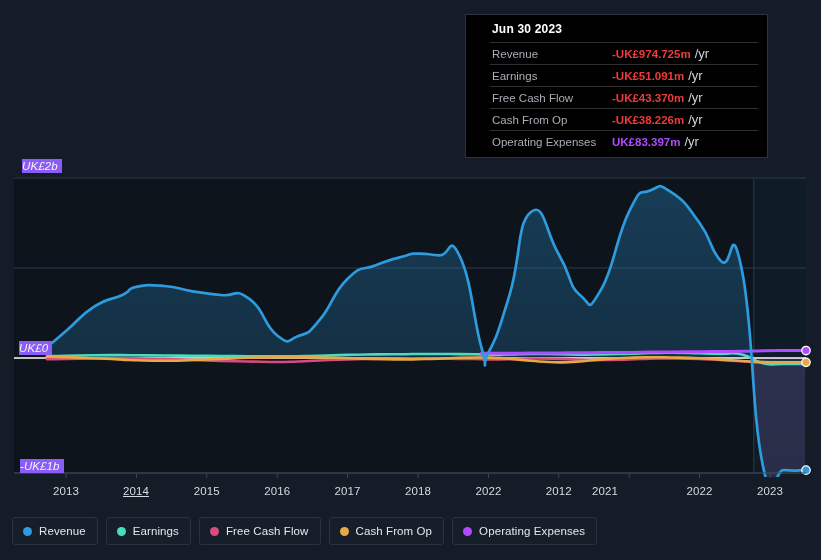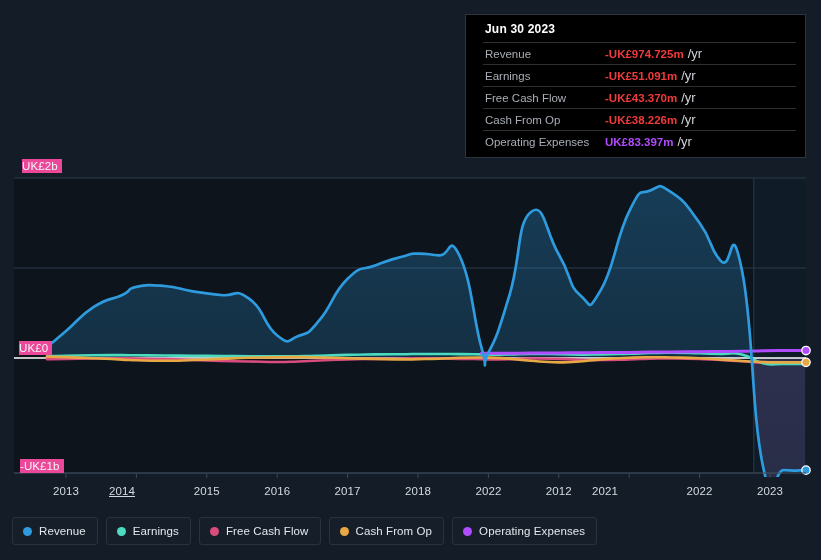--- a/index.html
+++ b/index.html
@@ -33,49 +33,50 @@
     position: absolute;
     left: 0;
     top: 0;
   }
 
   
   .y-label {
     position: absolute;
     font-size: 11.5px;
     color: #f2f4f7;
-    background: #ec4899;
+    background: #8b5cf6;
     padding: 1px 4px 1px 0;
     white-space: nowrap;
     letter-spacing: .1px;
+    font-style: italic;
   }
   .y-label.top   { left: 22px; top: 159px; }
   .y-label.zero  { left: 19px; top: 341px; }
   .y-label.bot   { left: 20px; top: 459px; }
 
   .x-label {
     position: absolute;
     top: 485px;
     font-size: 11.5px;
     color: #d6dae0;
     transform: translateX(-50%);
     white-space: nowrap;
     letter-spacing: .1px;
   }
 
   
   .tooltip {
     position: absolute;
     left: 465px;
     top: 14px;
-    width: 341px;
+    width: 303px;
     background: #000000;
     border: 1px solid #2b3440;
     box-sizing: border-box;
-    padding: 7px 9px 5px 17px;
+    padding: 7px 9px 5px 24px;
     font-size: 11.5px;
   }
   .tt-date {
     color: #ffffff;
     font-size: 12px;
     font-weight: bold;
     padding: 0 0 6px 2px;
     letter-spacing: .2px;
   }
   .tt-row {
@@ -204,21 +205,21 @@
         <line x1="770" y1="473" x2="770" y2="478" stroke="#3a4856" stroke-width="1"></line>
       </svg>
   </div>
 
   <div class="y-label top">UK£2b</div>
   <div class="y-label zero">UK£0</div>
   <div class="y-label bot">-UK£1b</div>
 
   <div id="x-labels">
       <div class="x-label" style="left: 66px;">2013</div>
-      <div class="x-label" style="left: 122px; text-decoration: underline;">2014</div>
+      <div class="x-label" style="left: 136px; text-decoration: underline;">2014</div>
       <div class="x-label" style="left: 206.8px;">2015</div>
       <div class="x-label" style="left: 277.2px;">2016</div>
       <div class="x-label" style="left: 347.6px;">2017</div>
       <div class="x-label" style="left: 418px;">2018</div>
       <div class="x-label" style="left: 488.4px;">2022</div>
       <div class="x-label" style="left: 558.8px;">2012</div>
       <div class="x-label" style="left: 605px;">2021</div>
       <div class="x-label" style="left: 699.6px;">2022</div>
       <div class="x-label" style="left: 770px;">2023</div>
     </div>

